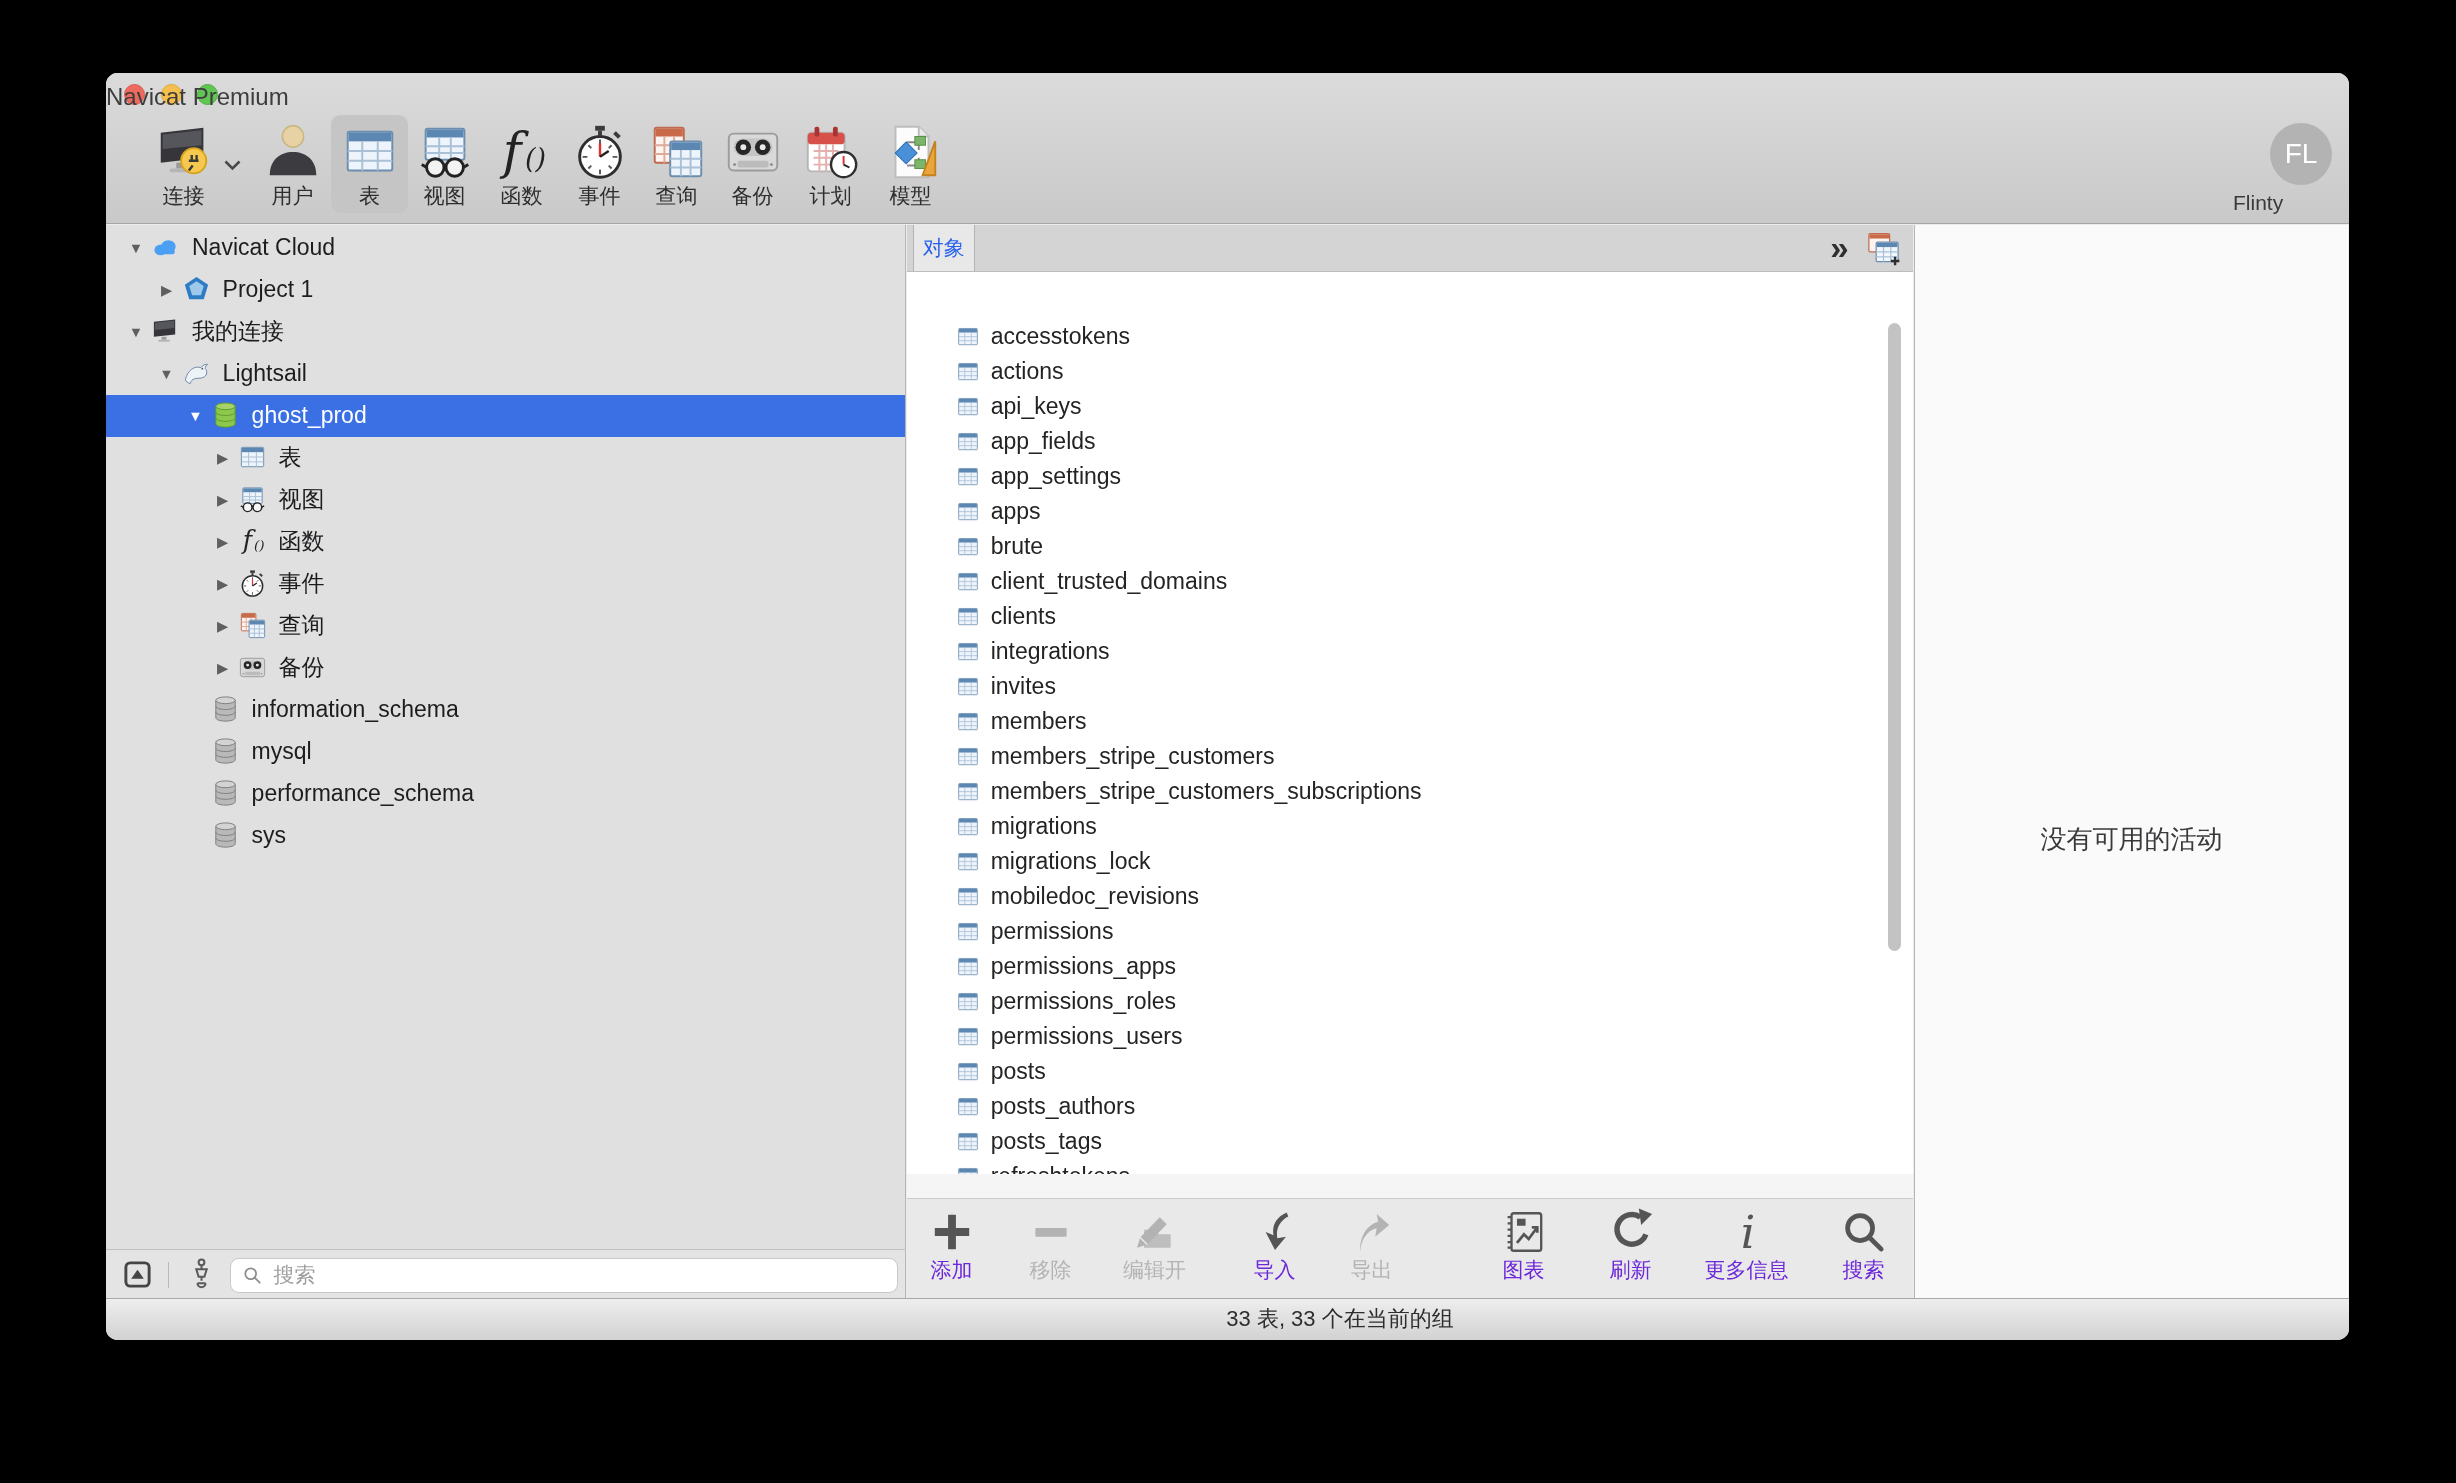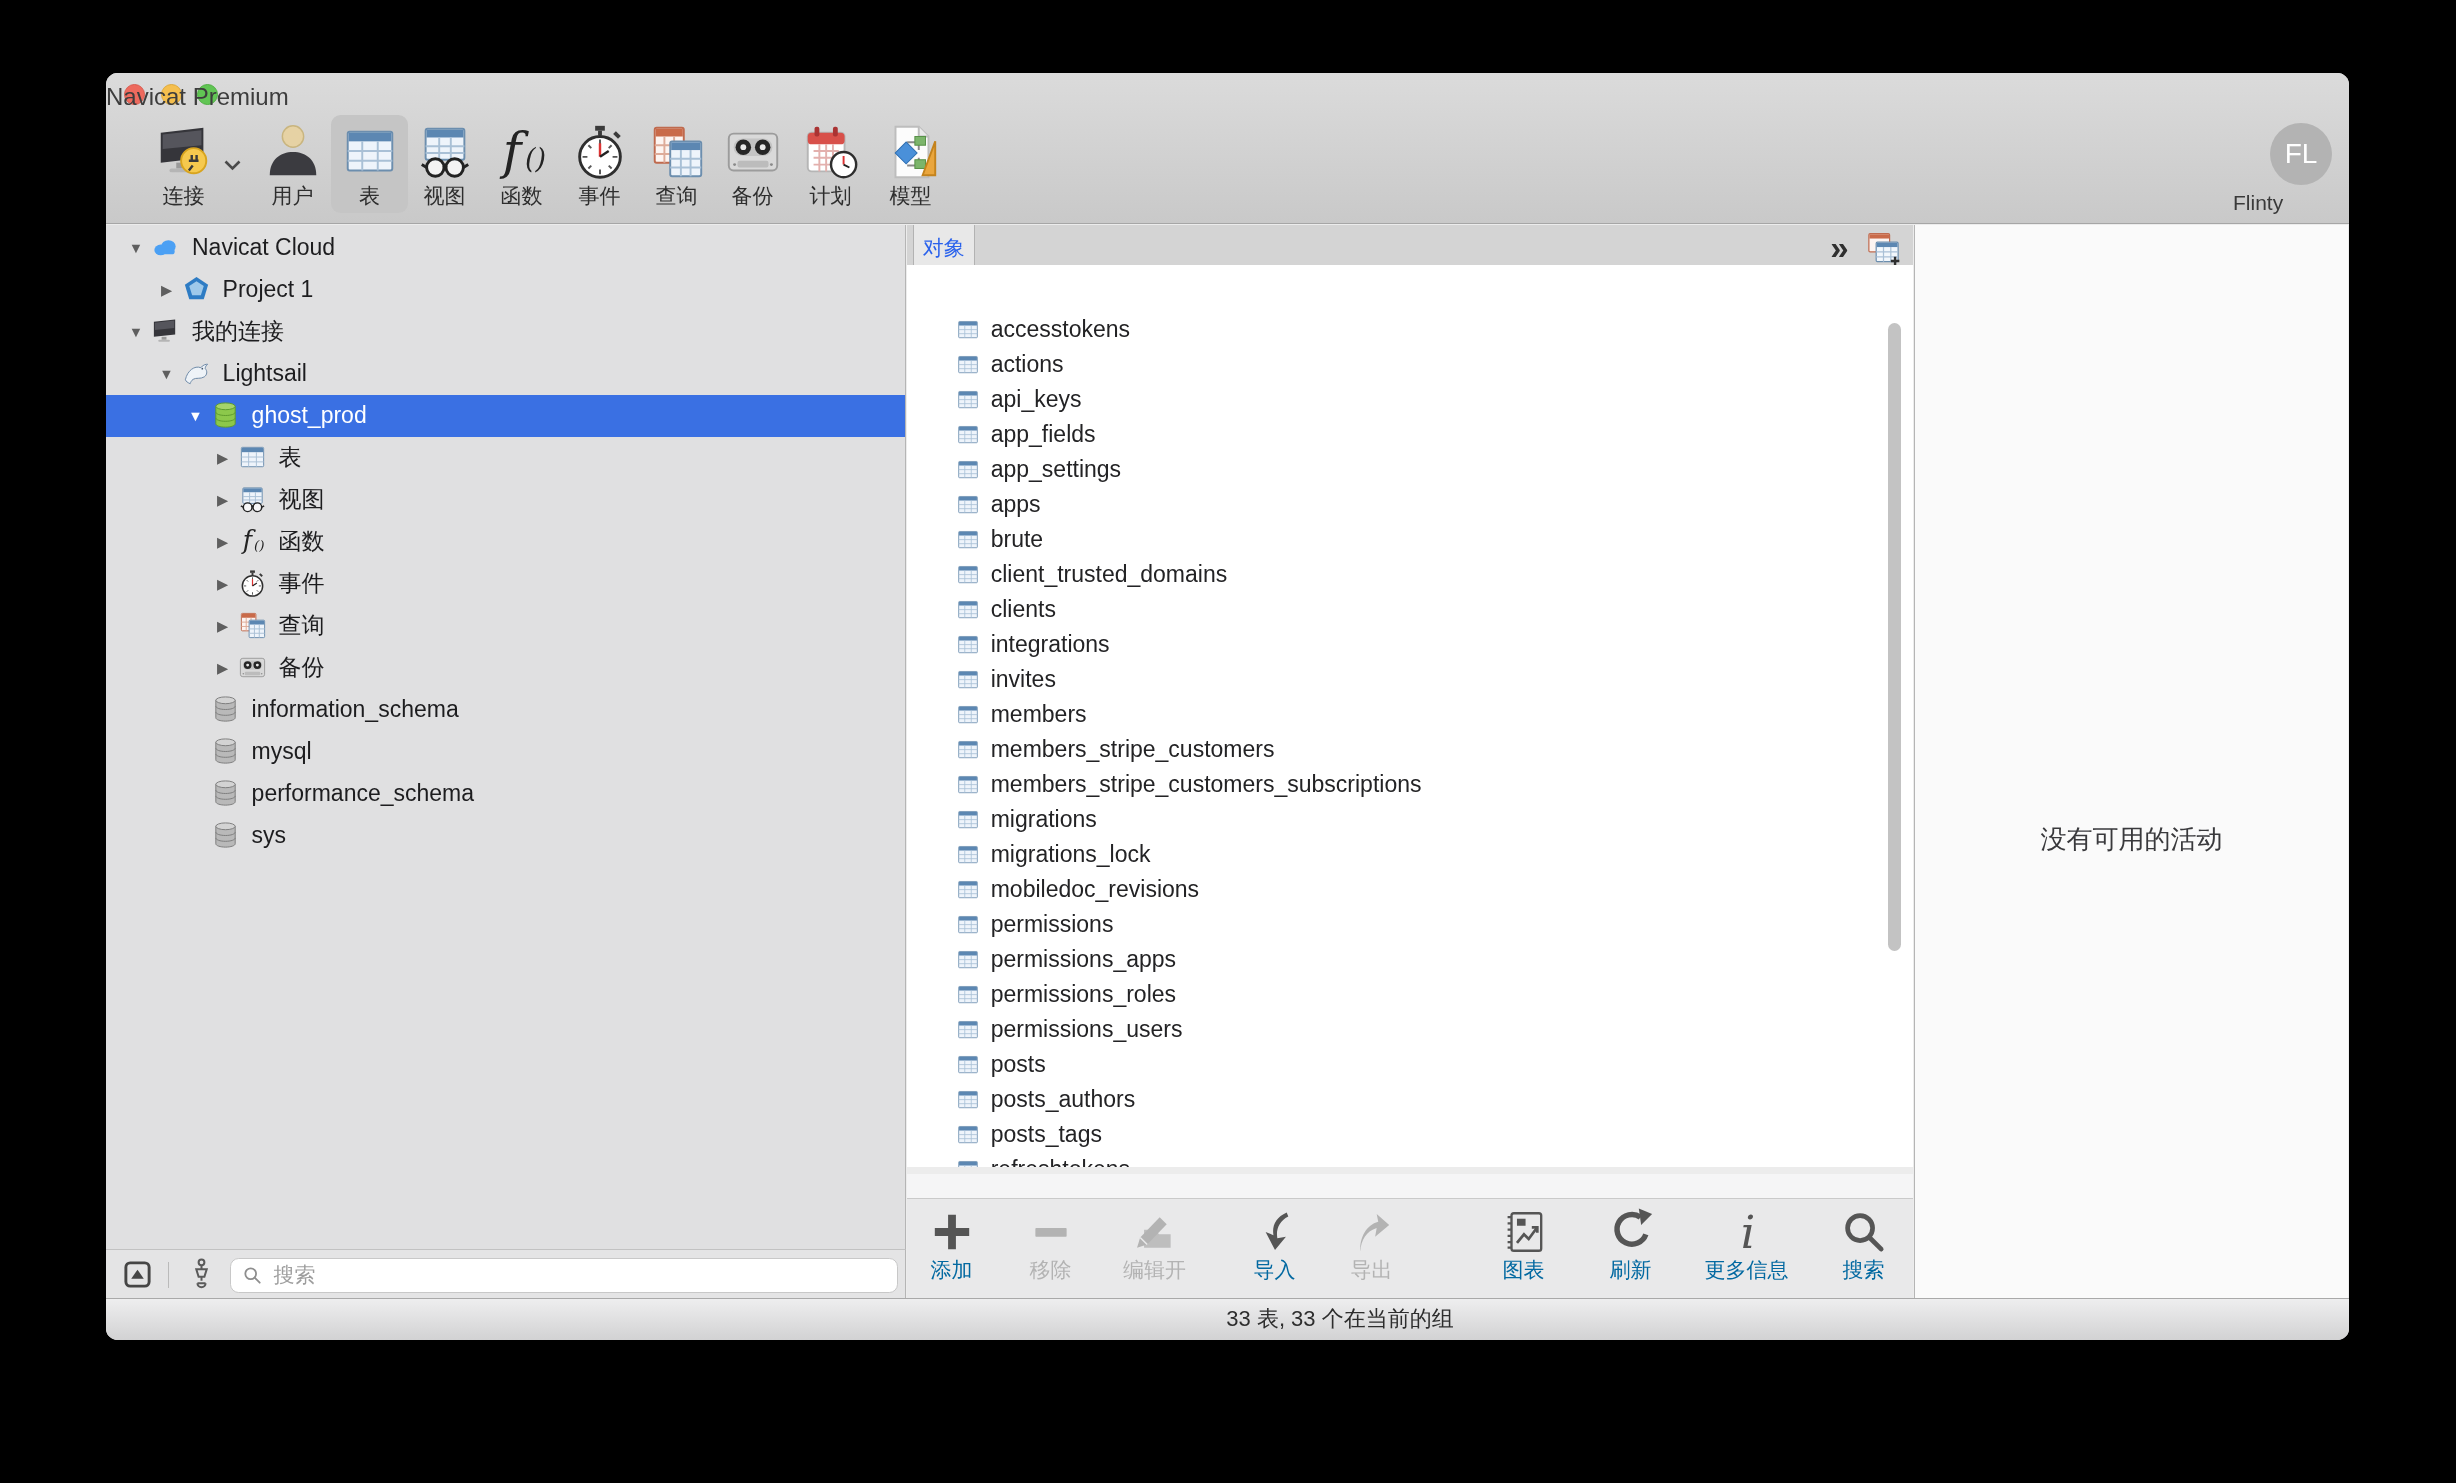--- a/index.html
+++ b/index.html
@@ -54,36 +54,36 @@
   
   .tabbar{position:absolute;left:801px;top:152px;width:1006px;height:47px;background:#d4d4d4;
     border-bottom:1px solid #bdbdbd;}
   .tab-active{position:absolute;left:5.8px;top:0;height:46px;width:62px;background:#e8e8e8;
     border-left:1px solid #b2b2b2;border-right:1px solid #b2b2b2;color:#2a62ec;font-size:21px;
     display:flex;align-items:center;justify-content:center;}
   .tab-overflow{position:absolute;right:56px;top:1.9px;width:35px;height:42px;font-size:33px;
     color:#2f2f2f;text-align:center;line-height:42px;font-weight:bold;}
   .tab-newtable{position:absolute;right:9.7px;top:4.8px;width:39px;height:39px;}
   .tab-newtable svg{width:100%;height:100%;}
-  .viewport{position:absolute;left:801px;top:192px;width:1006px;height:902px;background:#fff;
+  .viewport{position:absolute;left:801px;top:199px;width:1006px;height:902px;background:#fff;
     overflow:hidden;padding-top:47px;}
   .list-row{height:35px;display:flex;align-items:center;padding-left:48px;font-size:23px;color:#232325;}
   .list-row .l-ic{width:26px;height:26px;flex:0 0 26px;margin-right:9.7px;}
   .list-row .l-ic svg{width:100%;height:100%;}
   .scroll-thumb{position:absolute;left:1782px;top:250px;width:12.6px;height:628px;border-radius:6.8px;
     background:#c3c3c3;}
   .list-gap{position:absolute;left:801px;top:1101px;width:1006px;height:24px;background:#f5f5f6;}
   .main-toolbar{position:absolute;left:801px;top:1125px;width:1006px;height:100px;background:#e9e9ea;
     border-top:1px solid #cacaca;}
   .mt-btn{position:absolute;top:7.7px;width:87px;text-align:center;color:#555;}
   .mt-btn.disabled{color:#b3b3b3;}
   .mt-icon{width:50px;height:50px;margin:0 auto;}
   .mt-icon svg{width:100%;height:100%;}
   .mt-label{font-size:21px;margin-top:1.9px;line-height:1;}
-  .mt-btn .mt-label{color:#0369a1;}
+  .mt-btn .mt-label{color:#6d28d9;}
   .mt-btn.disabled .mt-label{color:#b3b3b3;}
   
   .right-panel{position:absolute;left:1808px;top:152px;width:434px;height:1074px;background:#fafafa;
     border-left:1px solid #b5b5b5;}
   .empty-activity{position:absolute;left:0;top:597px;width:100%;text-align:center;font-size:26px;
     color:#39393c;}
   
   .statusbar{position:absolute;left:0;top:1225px;width:2306px;height:42px;
     background:linear-gradient(#eeeeef,#d2d2d3);border-top:1px solid #a9a9a9;}
   .status-text{position:absolute;left:1234px;top:0;transform:translateX(-50%);height:42px;

